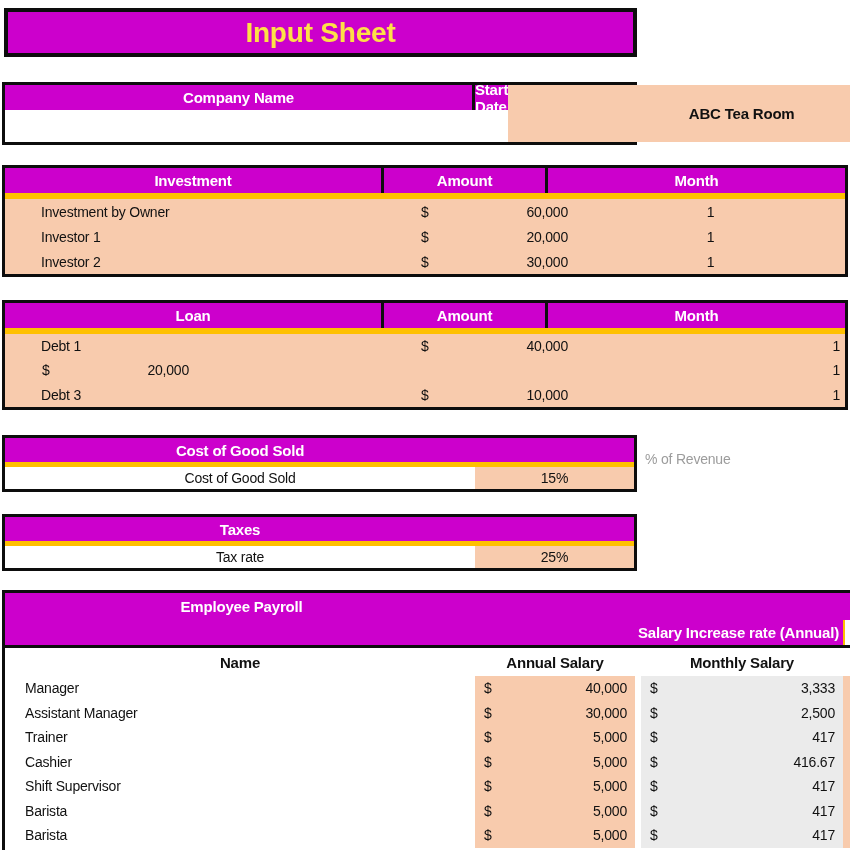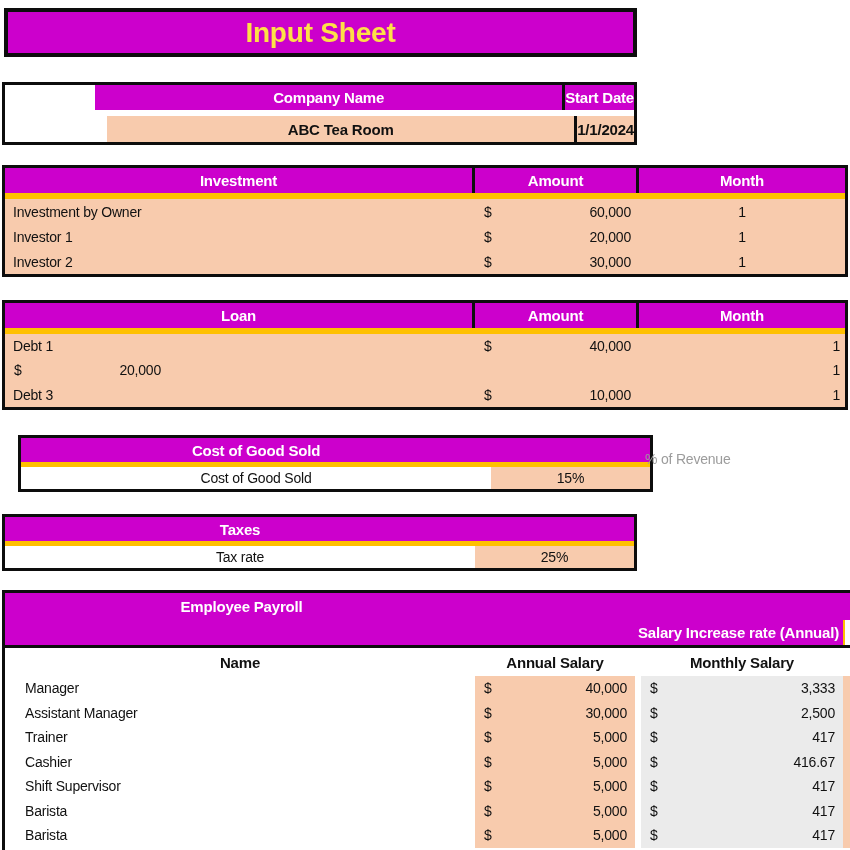--- a/index.html
+++ b/index.html
@@ -18,32 +18,32 @@
   .money{display:flex;align-items:center;}
   .money .cur{padding-left:9px;}
   .money .val{margin-left:auto;padding-right:8px;}
   .bdr-r{border-right:3px solid var(--border);}
 
   
   .title-bar{position:absolute;left:4px;top:8px;width:633px;height:49px;border:4px solid var(--border);
     background:var(--magenta);color:#fde047;font-size:28px;font-weight:bold;display:flex;align-items:center;justify-content:center;}
 
   
-  .company{left:2px;top:82px;width:635px;height:63px;display:flex;flex-direction:column;align-items:flex-end;}
+  .company{left:2px;top:82px;width:635px;height:63px;display:flex;flex-direction:row;}
   .company .mhead{height:25px;}
   .company .data{flex:1;display:flex;background:var(--peach);font-size:15px;font-weight:bold;}
   .c1{width:470px;}
   .c2{flex:1;}
 
   
   .wide{width:846px;display:flex;flex-direction:column;}
   .wide .mhead{height:25px;}
   .wide .body{flex:1;display:flex;flex-direction:column;background:var(--peach);}
-  .wide .row{flex:1;}
-  .w1{width:470px;}
+  .wide .row{flex:1;margin-left:28px;}
+  .w1{width:379px;}
   .w2{width:164px;}
   .w3{flex:1;}
   .month-c{display:flex;align-items:center;justify-content:center;}
   .month-r{display:flex;align-items:center;justify-content:flex-end;padding-right:5px;}
 
   
   .small{width:635px;height:57px;display:flex;flex-direction:column;}
   .small .mhead{height:24px;}
   .small .gold{height:5px;}
   .small .data{flex:1;display:flex;font-size:14px;}
@@ -154,21 +154,21 @@
         <div class="cell w1 lbl">Debt 3</div>
         <div class="money w2">
             <span class="cur">$</span>
             <span class="val">10,000</span>
           </div>
         <div class="w3 month-r">1</div>
       </div>
     </div>
   </div>
 
-  <div class="tbl small" style="left:18px;top:435px;justify-content:flex-end;">
+  <div class="tbl small" style="left:2px;top:435px;justify-content:flex-end;">
     <div class="mhead">
         <div class="cell c1">Cost of Good Sold</div>
       </div>
     <div class="gold"></div>
     <div class="data">
       <div class="white-cell">Cost of Good Sold</div>
       <div class="pct-cell">15%</div>
     </div>
   </div>
   <div class="note" style="top:446px;">% of Revenue</div>

